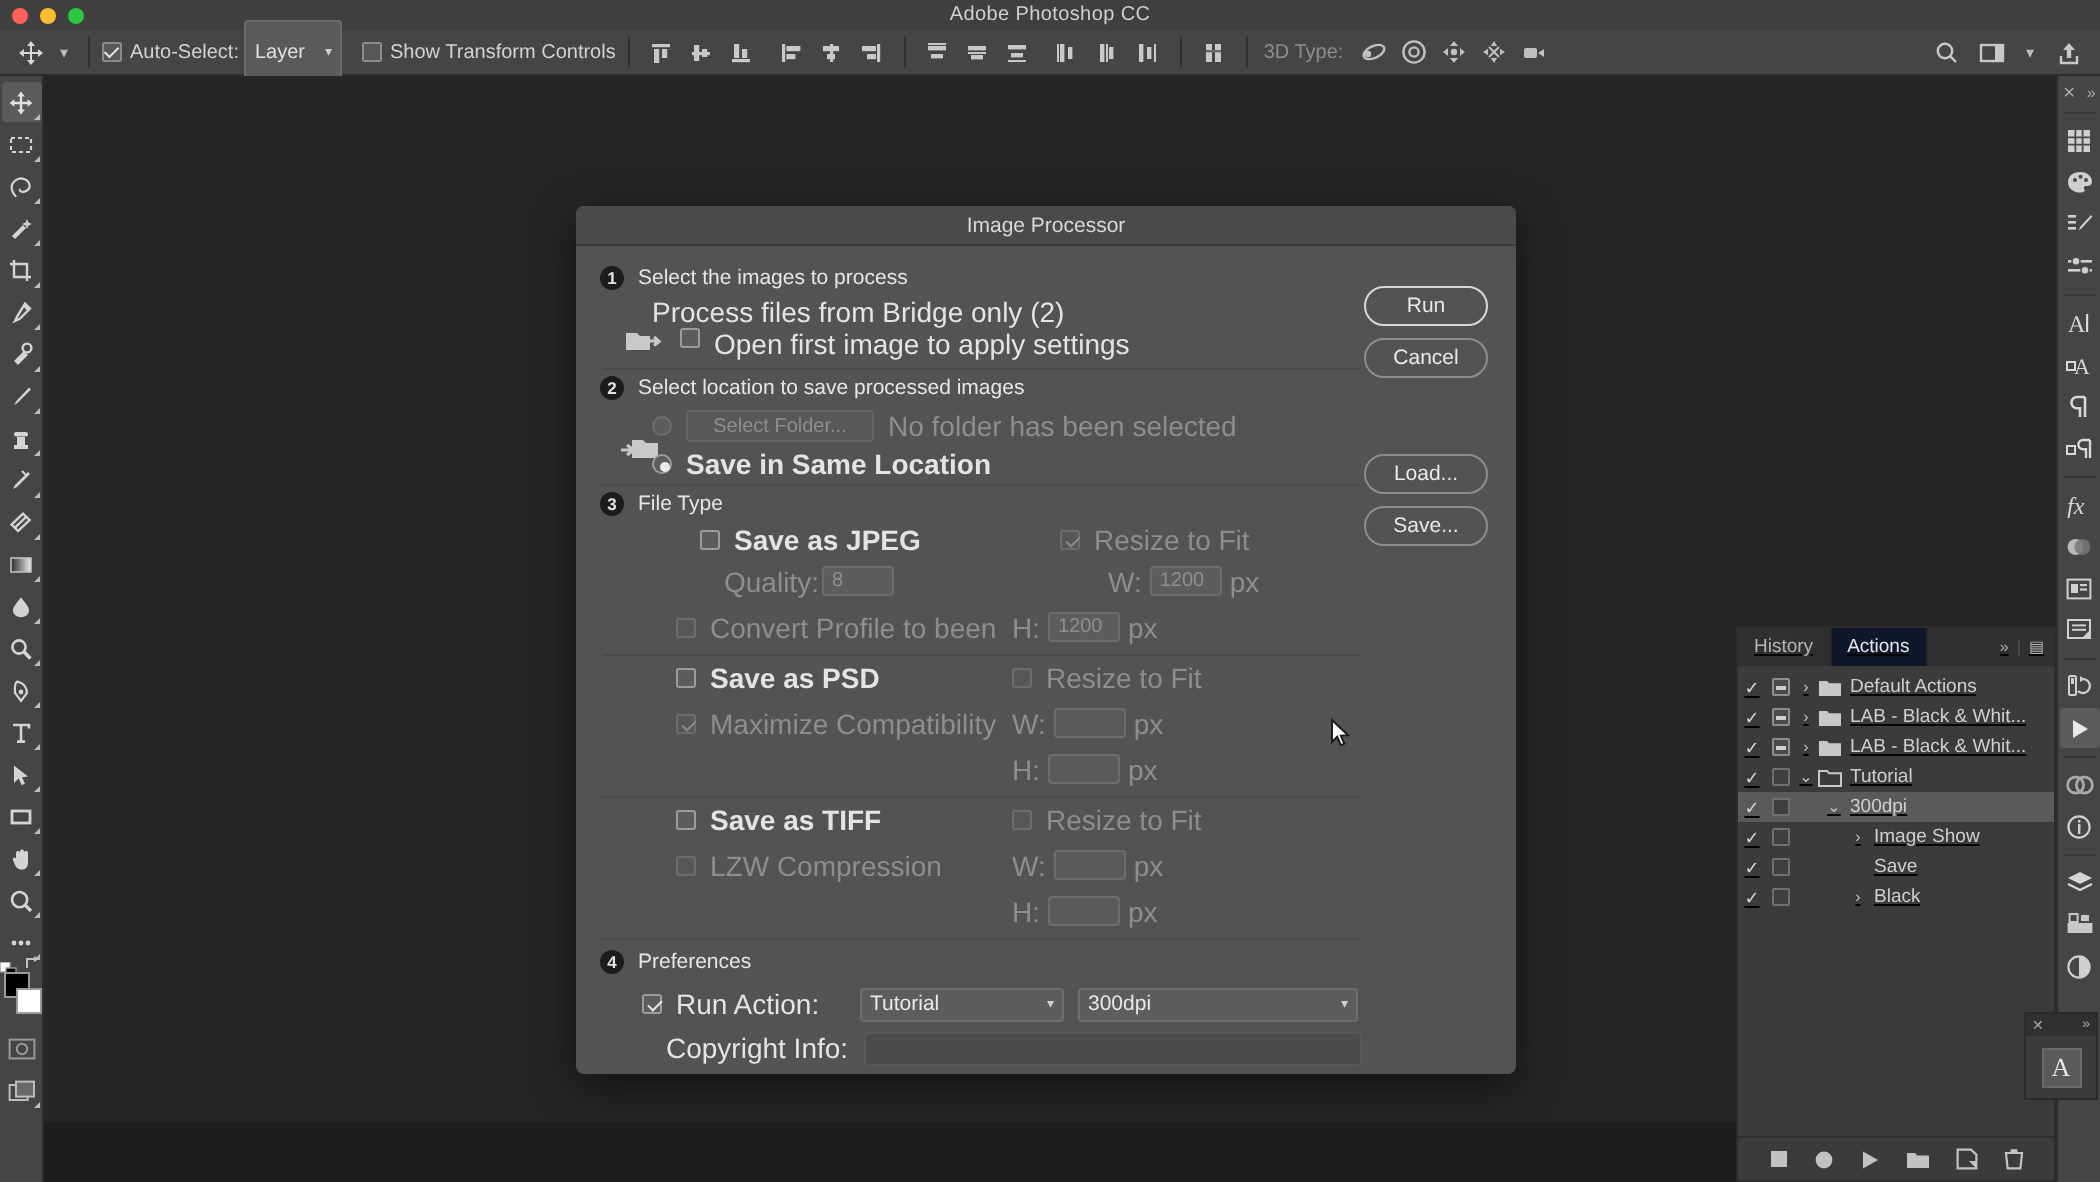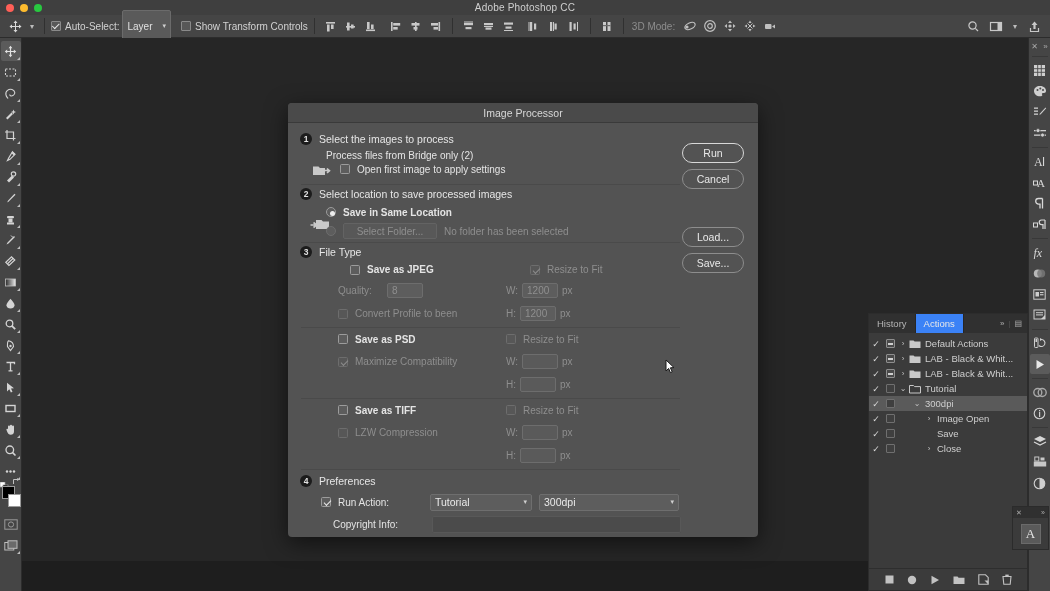--- a/index.html
+++ b/index.html
@@ -123,21 +123,21 @@
   .section-num {
     width: 12px; height: 12px; border-radius: 50%; background: #1c1c1c;
     color: #e2e2e2; font-size: 8.5px; display: inline-flex;
     align-items: center; justify-content: center; font-weight: bold;
   }
   .srow { display: flex; align-items: center; }
   .stitle { font-size: 10.5px; color: #e6e6e6; margin-left: 7px; }
 
   .sep { height: 1px; background: #4a4a4a; }
 
-  .lbl { font-size: 10px; color: #e4e4e4; }
+  .lbl { font-size: 14px; color: #e4e4e4; }
   .lbl.dim { color: #8e8e8e; }
   .lbl.bold { font-weight: bold; }
 
   .cb {
     width: 10px; height: 10px; border: 1px solid #9c9c9c; border-radius: 1.5px;
     background: #5d5d5d; display: inline-block; position: relative; flex: none;
   }
   .cb.dis { border-color: #6d6d6d; background: #575757; }
   .cb.on::after {
     content: ""; position: absolute; left: 1.5px; top: 2px;
@@ -179,28 +179,28 @@
   .dd {
     height: 17px; background: #5d5d5d; border: 1px solid #6e6e6e; border-radius: 2px;
     font-size: 10.5px; color: #e9e9e9; display: flex; align-items: center;
     justify-content: space-between; padding: 0 4px;
   }
   .dd .car { font-size: 7px; color: #d0d0d0; }
 
   
   .panel {
     position: absolute; left: 868px; top: 313px; width: 160px; height: 278px;
-    background: #3b3b3b; border: 1px solid #2c2c2c;
+    background: #3b3b3b; border: 1px solid #2c2c2c; text-decoration: underline;
   }
   .panel-tabs { height: 19px; background: #303030; display: flex; align-items: stretch; position: relative; }
   .ptab {
     font-size: 9.5px; color: #b4b4b4; padding: 0 8px;
     display: flex; align-items: center; border-right: 1px solid #262626;
   }
-  .ptab.active { background: #3b82f6; color: #e8e8e8; }
+  .ptab.active { background: #0f172a; color: #e8e8e8; }
   .ptab-right { margin-left: auto; display: flex; align-items: center; gap: 4px; padding-right: 5px; color: #b0b0b0; font-size: 8px; }
   .ptab-right .bar { color: #555; }
 
   .act-list { padding-top: 3px; }
   .act-row { display: flex; align-items: center; height: 15px; font-size: 9.5px; color: #cfcfcf; }
   .act-row.sel { background: #5a5a5a; }
   .ck { width: 14px; text-align: center; color: #d8d8d8; font-size: 9px; }
   .bx {
     width: 14px; display: flex; align-items: center; justify-content: center;
   }
@@ -363,21 +363,21 @@
       </div>
     <div class="ob-sep"></div>
     <div class="ob-icon">
         <svg width="13" height="13">
           <rect x="3" y="2" width="3" height="9" fill="#c8c8c8"></rect>
           <rect x="7.5" y="2" width="3" height="9" fill="#c8c8c8"></rect>
           <rect x="3" y="5" width="7.5" height="1.2" fill="#6a6a6a"></rect>
         </svg>
       </div>
     <div class="ob-sep"></div>
-    <span class="ob-3d">3D Mode:</span>
+    <span class="ob-3d">3D Type:</span>
     <div class="ob-icon">
         <svg width="14" height="14">
           <ellipse cx="7" cy="7" rx="5.5" ry="3" fill="none" stroke="#c0c0c0" stroke-width="1.2" transform="rotate(-25 7 7)"></ellipse>
           <circle cx="4" cy="8" r="1.6" fill="#c0c0c0"></circle>
         </svg>
       </div>
     <div class="ob-icon">
         <svg width="14" height="14">
           <circle cx="7" cy="7" r="5.3" fill="none" stroke="#c0c0c0" stroke-width="1.2"></circle>
           <circle cx="7" cy="7" r="2.3" fill="none" stroke="#c0c0c0" stroke-width="1.2"></circle>
@@ -764,28 +764,28 @@
         <span class="section-num">2</span>
         <span class="stitle">Select location to save processed images</span>
       </div>
       <div style="position:relative; padding-left:30px;">
         <span style="position:absolute; left:22px; top:13px;">
           <svg width="22" height="16">
               <path d="M6 4 H11.5 L13 5.5 H19 V13 H6 Z" fill="#c9c9c9"></path>
               <path d="M0.5 9 H6 M3.5 6.5 L6.8 9 L3.5 11.5" stroke="#c9c9c9" stroke-width="1.6" fill="none"></path>
             </svg>
         </span>
-        <div style="padding-left:8px; height:18px; display:flex; align-items:center; gap:7px;">
-          <span class="rb on"></span>
-          <span class="lbl bold">Save in Same Location</span>
-        </div>
         <div style="padding-left:8px; height:20px; display:flex; align-items:center; gap:7px;">
           <span class="rb dis"></span>
           <span class="folder-btn">Select Folder...</span>
           <span class="lbl dim">No folder has been selected</span>
+        </div>
+        <div style="padding-left:8px; height:18px; display:flex; align-items:center; gap:7px;">
+          <span class="rb on"></span>
+          <span class="lbl bold">Save in Same Location</span>
         </div>
       </div>
       <div class="sep" style="margin:1px 78px 0 13px;"></div>
 
       <div class="srow" style="padding-left:12px; height:17px;">
         <span class="section-num">3</span>
         <span class="stitle">File Type</span>
       </div>
 
       <div>
@@ -793,21 +793,21 @@
           <div style="width:50px"></div>
           <div style="display:flex; align-items:center; gap:7px; width:168px;">
             <span class="cb"></span>
             <span class="lbl bold">Save as JPEG</span>
           </div>
           <div style="display:flex; align-items:center; gap:7px;">
             <span class="cb on dis"></span>
             <span class="lbl dim">Resize to Fit</span>
           </div>
         </div>
-        <div style="display:flex; height:23px; ">
+        <div style="display:flex; height:23px; gap:24px;">
           <div style="width:50px"></div>
           <div style="display:flex; align-items:center; width:168px;">
             <span class="lbl dim" style="width:49px;">Quality:</span>
             <span class="field" style="width:36px;">8</span>
           </div>
           <div style="display:flex; align-items:center; gap:4px;">
             <span class="lbl dim">W:</span>
             <span class="field" style="width:36px;">1200</span>
             <span class="lbl dim">px</span>
           </div>
@@ -1014,41 +1014,41 @@
         <span class="act-name">300dpi</span>
       </div>
 
       <div class="act-row">
         <span class="ck">✓</span>
         <span class="bx none">
             <i></i>
           </span>
         <span style="width:26px"></span>
         <span class="arr">›</span>
-        <span class="act-name">Image Open</span>
+        <span class="act-name">Image Show</span>
       </div>
 
       <div class="act-row">
         <span class="ck">✓</span>
         <span class="bx none">
             <i></i>
           </span>
         <span style="width:26px"></span>
         <span class="arr"></span>
         <span class="act-name">Save</span>
       </div>
 
       <div class="act-row">
         <span class="ck">✓</span>
         <span class="bx none">
             <i></i>
           </span>
         <span style="width:26px"></span>
         <span class="arr">›</span>
-        <span class="act-name">Close</span>
+        <span class="act-name">Black</span>
       </div>
     </div>
 
     <div class="panel-foot">
       <span class="fi">
           <svg width="9" height="9">
             <rect x="0.5" y="0.5" width="8" height="8" fill="#c2c2c2"></rect>
           </svg>
         </span>
       <span class="fi">

